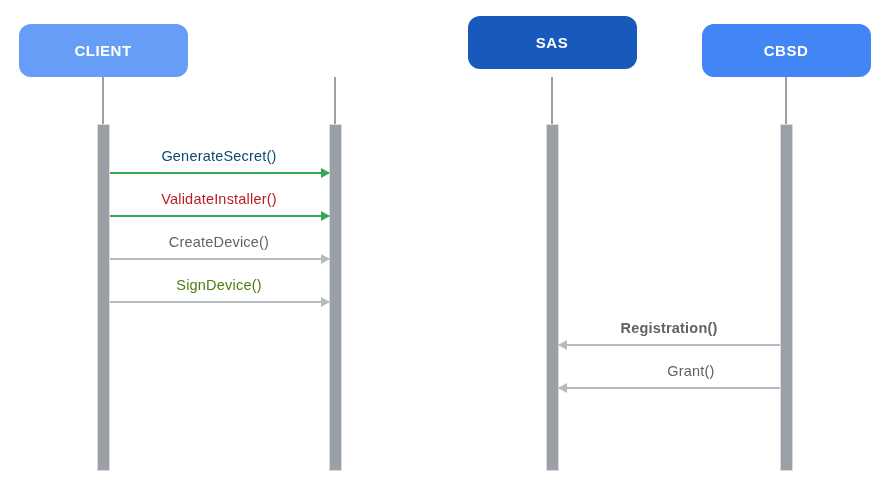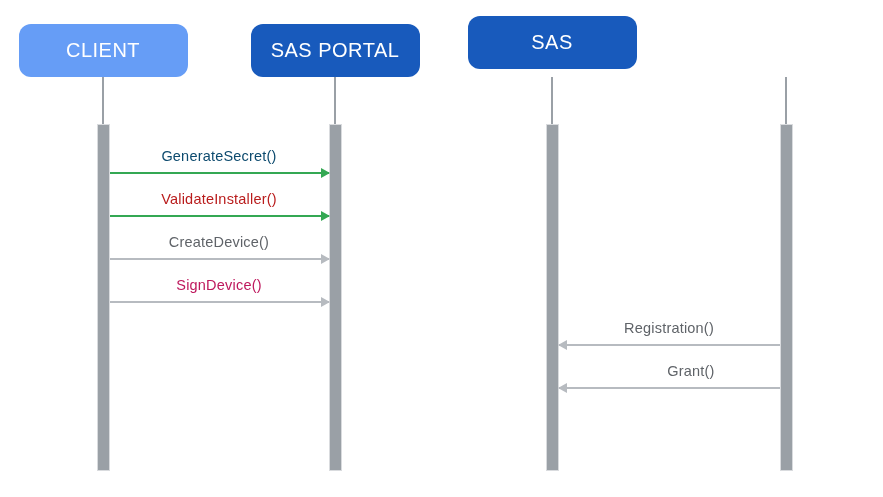--- a/index.html
+++ b/index.html
@@ -19,22 +19,22 @@
     position: absolute;
     width: 169px;
     height: 53px;
     border-radius: 12px;
     display: flex;
     align-items: center;
     justify-content: center;
   }
   .actor-label {
     color: #FFFFFF;
-    font-size: 20px;
-    font-weight: 400;
+    font-size: 15px;
+    font-weight: 700;
     letter-spacing: 0.5px;
   }
   .lifeline {
     position: absolute;
     width: 1.5px;
   }
   .activation-bar {
     position: absolute;
     width: 13px;
     box-sizing: border-box;
@@ -75,53 +75,53 @@
 <body>
 
 <div id="stage" style="background: rgb(255, 255, 255);">
     <div class="lifeline" style="left: 102.25px; top: 77px; height: 47px; background: rgb(154, 160, 166);"></div>
     <div class="activation-bar" style="left: 96.5px; top: 124px; height: 347px; background: rgb(154, 160, 166); border-color: rgb(217, 219, 222);"></div>
     <div class="actor-box" style="left: 18.5px; top: 24px; background: rgb(102, 157, 246);">
       <span class="actor-label" style="color: rgb(255, 255, 255);">CLIENT</span>
     </div>
     <div class="lifeline" style="left: 334.25px; top: 77px; height: 47px; background: rgb(154, 160, 166);"></div>
     <div class="activation-bar" style="left: 328.5px; top: 124px; height: 347px; background: rgb(154, 160, 166); border-color: rgb(217, 219, 222);"></div>
-    <div class="actor-box" style="left: 250.5px; top: 24px; background: rgb(24, 90, 188);">
-      <span class="actor-label" style="color: rgb(255, 255, 255);">SAS PORTAL</span>
-    </div>
     <div class="lifeline" style="left: 551.25px; top: 77px; height: 47px; background: rgb(154, 160, 166);"></div>
     <div class="activation-bar" style="left: 545.5px; top: 124px; height: 347px; background: rgb(154, 160, 166); border-color: rgb(217, 219, 222);"></div>
     <div class="actor-box" style="left: 467.5px; top: 16px; background: rgb(24, 90, 188);">
       <span class="actor-label" style="color: rgb(255, 255, 255);">SAS</span>
     </div>
     <div class="lifeline" style="left: 785.25px; top: 77px; height: 47px; background: rgb(154, 160, 166);"></div>
     <div class="activation-bar" style="left: 779.5px; top: 124px; height: 347px; background: rgb(154, 160, 166); border-color: rgb(217, 219, 222);"></div>
+    <div class="actor-box" style="left: 701.5px; top: 24px; background: rgb(66, 133, 244);">
+      <span class="actor-label" style="color: rgb(255, 255, 255);">CBSD</span>
+    </div>
     <div class="message" style="left: 109.5px; top: 172px; width: 219px;">
       <div class="message-line" style="background: rgb(52, 168, 83);"></div>
       <div class="arrowhead right" style="border-left: 9px solid rgb(52, 168, 83);"></div>
       <div class="message-label" style="color: #0c4a6e;">GenerateSecret()</div>
     </div>
     <div class="message" style="left: 109.5px; top: 215px; width: 219px;">
       <div class="message-line" style="background: rgb(52, 168, 83);"></div>
       <div class="arrowhead right" style="border-left: 9px solid rgb(52, 168, 83);"></div>
       <div class="message-label" style="color: #b91c1c;">ValidateInstaller()</div>
     </div>
     <div class="message" style="left: 109.5px; top: 258px; width: 219px;">
       <div class="message-line" style="background: rgb(183, 187, 192);"></div>
       <div class="arrowhead right" style="border-left: 9px solid rgb(183, 187, 192);"></div>
       <div class="message-label" style="color: rgb(95, 99, 104);">CreateDevice()</div>
     </div>
     <div class="message" style="left: 109.5px; top: 301px; width: 219px;">
       <div class="message-line" style="background: rgb(183, 187, 192);"></div>
       <div class="arrowhead right" style="border-left: 9px solid rgb(183, 187, 192);"></div>
-      <div class="message-label" style="color: #be185d;">SignDevice()</div>
+      <div class="message-label" style="color: #4d7c0f;">SignDevice()</div>
     </div>
     <div class="message" style="left: 558.5px; top: 344px; width: 221px;">
       <div class="message-line" style="background: rgb(183, 187, 192);"></div>
       <div class="arrowhead left" style="border-right: 9px solid rgb(183, 187, 192);"></div>
-      <div class="message-label" style="color: rgb(95, 99, 104);">Registration()</div>
+      <div class="message-label" style="color: rgb(95, 99, 104); font-weight: bold;">Registration()</div>
     </div>
     <div class="message" style="left: 558.5px; top: 387px; width: 221px;">
       <div class="message-line" style="background: rgb(183, 187, 192);"></div>
       <div class="arrowhead left" style="border-right: 9px solid rgb(183, 187, 192);"></div>
       <div class="message-label" style="color: rgb(95, 99, 104); margin-left: 44px;">Grant()</div>
     </div>
   </div>
 
 </body></html>

